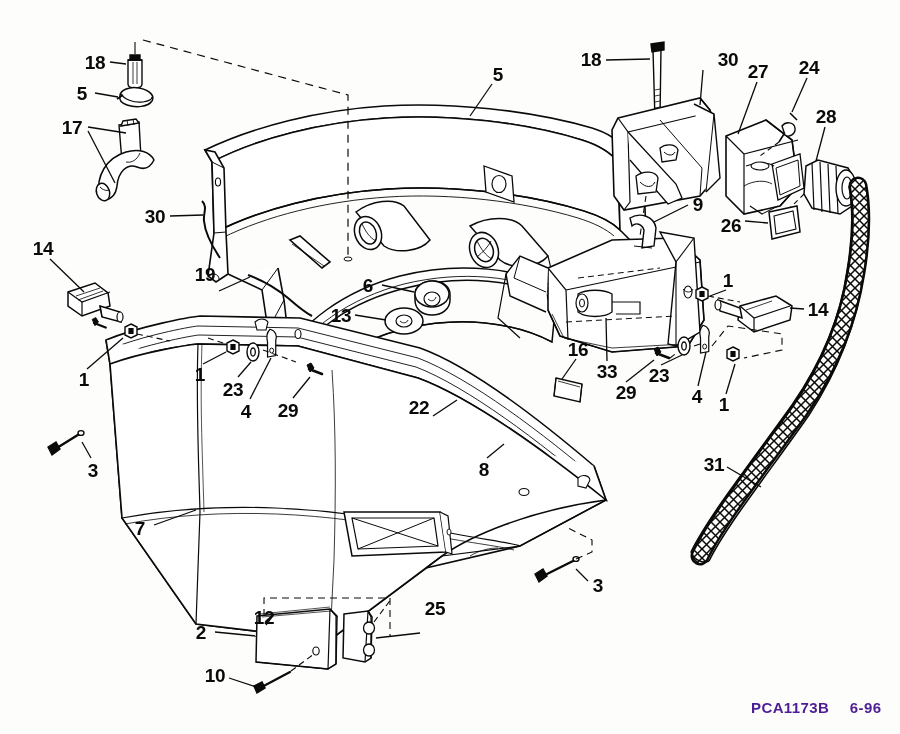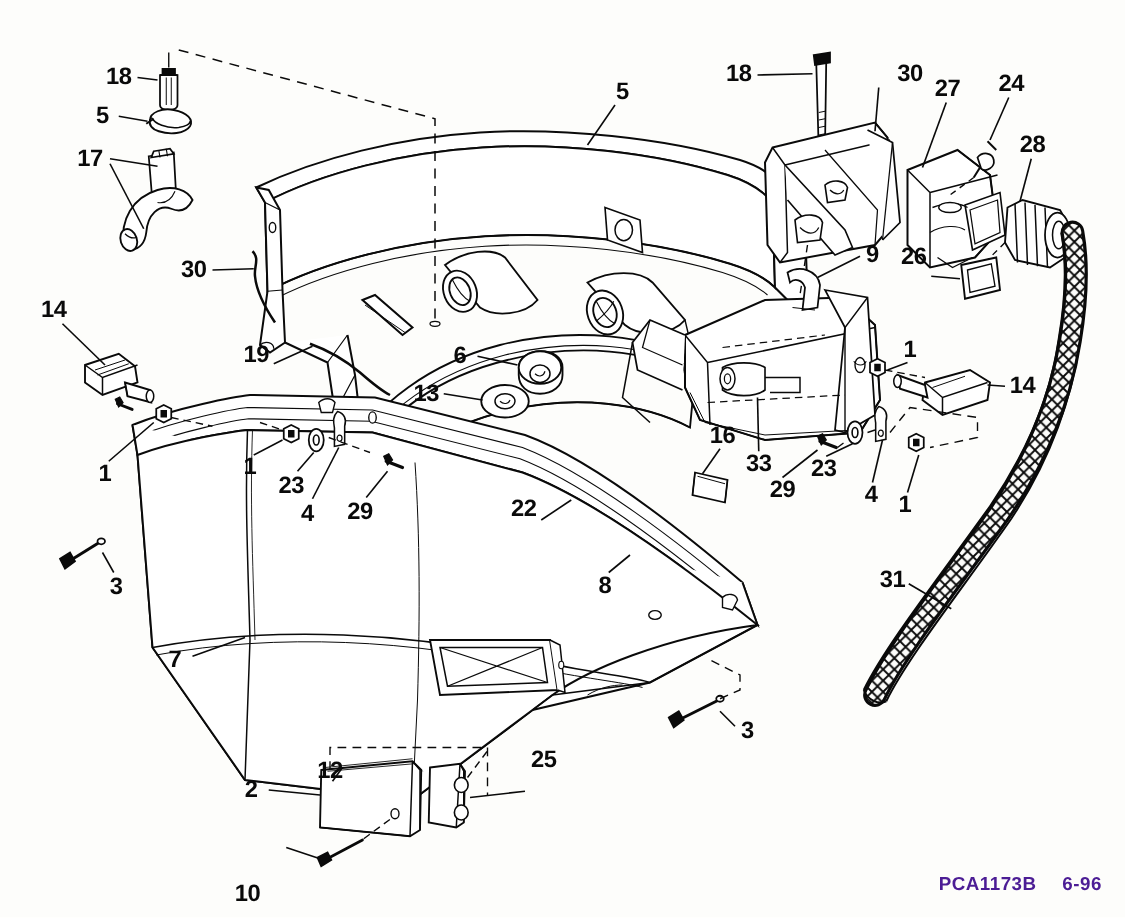--- a/index.html
+++ b/index.html
@@ -496,45 +496,45 @@
 
       <path d="M727,467 L761,487"></path>
     </g>
   </svg>
 
   <div class="callout" style="left:95px;  top:62px;">18</div>
   <div class="callout" style="left:82px;  top:93px;">5</div>
   <div class="callout" style="left:72px;  top:127px;">17</div>
   <div class="callout" style="left:155px; top:216px;">30</div>
   <div class="callout" style="left:43px;  top:248px;">14</div>
-  <div class="callout" style="left:205px; top:284px;">19</div>
+  <div class="callout" style="left:205px; top:274px;">19</div>
   <div class="callout" style="left:84px;  top:379px;">1</div>
   <div class="callout" style="left:200px; top:374px;">1</div>
   <div class="callout" style="left:233px; top:389px;">23</div>
   <div class="callout" style="left:246px; top:411px;">4</div>
   <div class="callout" style="left:288px; top:410px;">29</div>
   <div class="callout" style="left:93px;  top:470px;">3</div>
   <div class="callout" style="left:140px; top:528px;">7</div>
   <div class="callout" style="left:341px; top:315px;">13</div>
   <div class="callout" style="left:368px; top:285px;">6</div>
   <div class="callout" style="left:498px; top:74px;">5</div>
   <div class="callout" style="left:419px; top:407px;">22</div>
   <div class="callout" style="left:484px; top:469px;">8</div>
   <div class="callout" style="left:264px; top:617px;">12</div>
   <div class="callout" style="left:201px; top:632px;">2</div>
   <div class="callout" style="left:435px; top:608px;">25</div>
-  <div class="callout" style="left:198px; top:675px;margin-top:40px;">10</div>
+  <div class="callout" style="left:215px; top:675px;">10</div>
   <div class="callout" style="left:598px; top:585px;">3</div>
   <div class="callout" style="left:591px; top:59px;">18</div>
   <div class="callout" style="left:703px; top:59px;margin-left:25px;">30</div>
   <div class="callout" style="left:758px; top:71px;">27</div>
   <div class="callout" style="left:809px; top:67px;">24</div>
   <div class="callout" style="left:826px; top:116px;">28</div>
   <div class="callout" style="left:698px; top:204px;">9</div>
-  <div class="callout" style="left:731px; top:206px;">26</div>
+  <div class="callout" style="left:731px; top:225px;">26</div>
   <div class="callout" style="left:728px; top:280px;">1</div>
   <div class="callout" style="left:818px; top:309px;">14</div>
   <div class="callout" style="left:578px; top:349px;">16</div>
   <div class="callout" style="left:607px; top:371px;">33</div>
   <div class="callout" style="left:626px; top:392px;">29</div>
   <div class="callout" style="left:659px; top:375px;">23</div>
   <div class="callout" style="left:697px; top:396px;">4</div>
   <div class="callout" style="left:724px; top:404px;">1</div>
   <div class="callout" style="left:714px; top:464px;">31</div>
 

